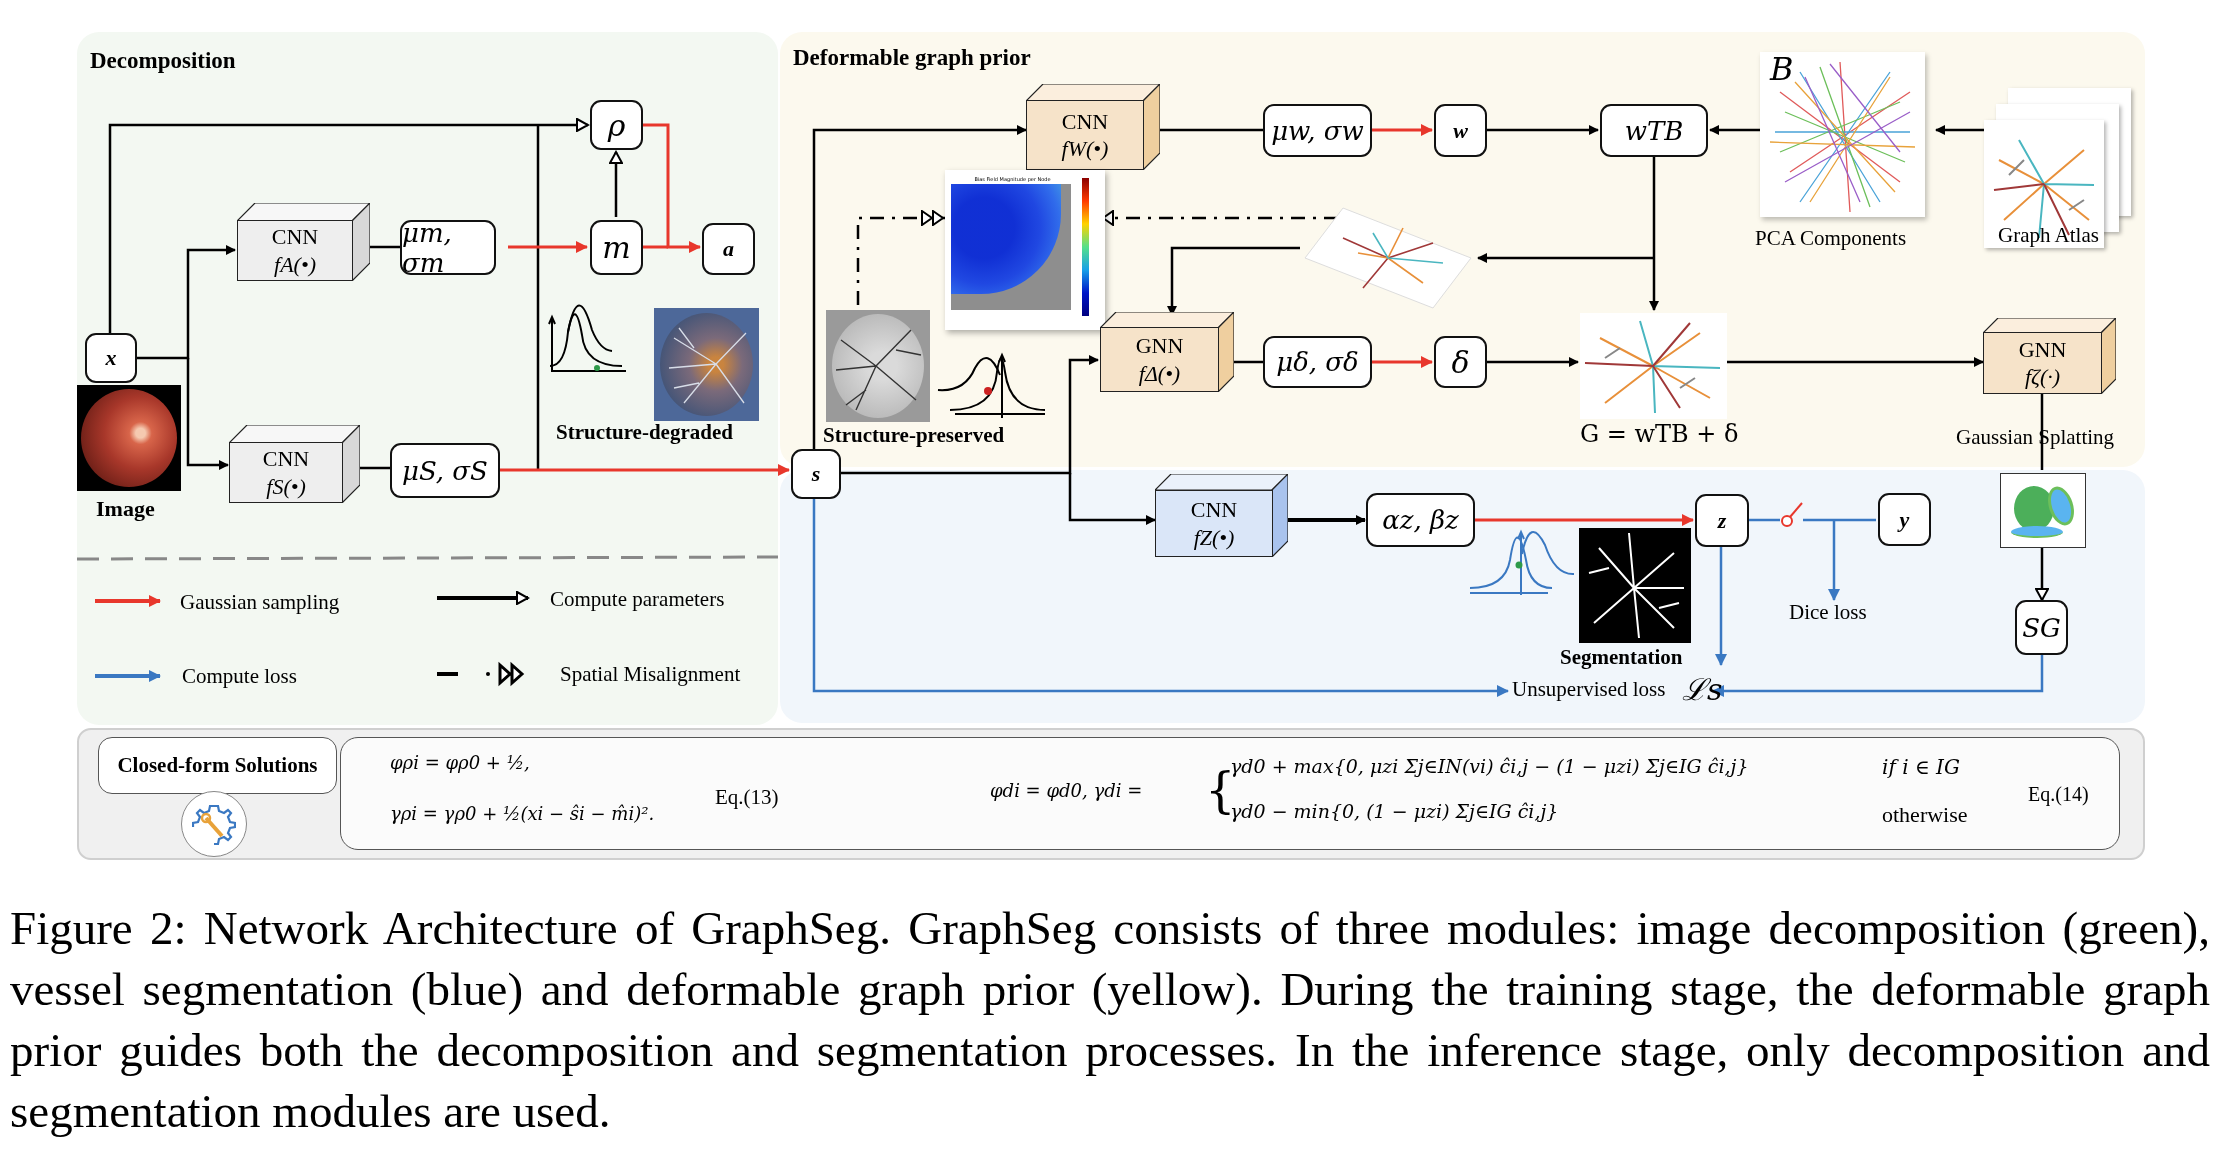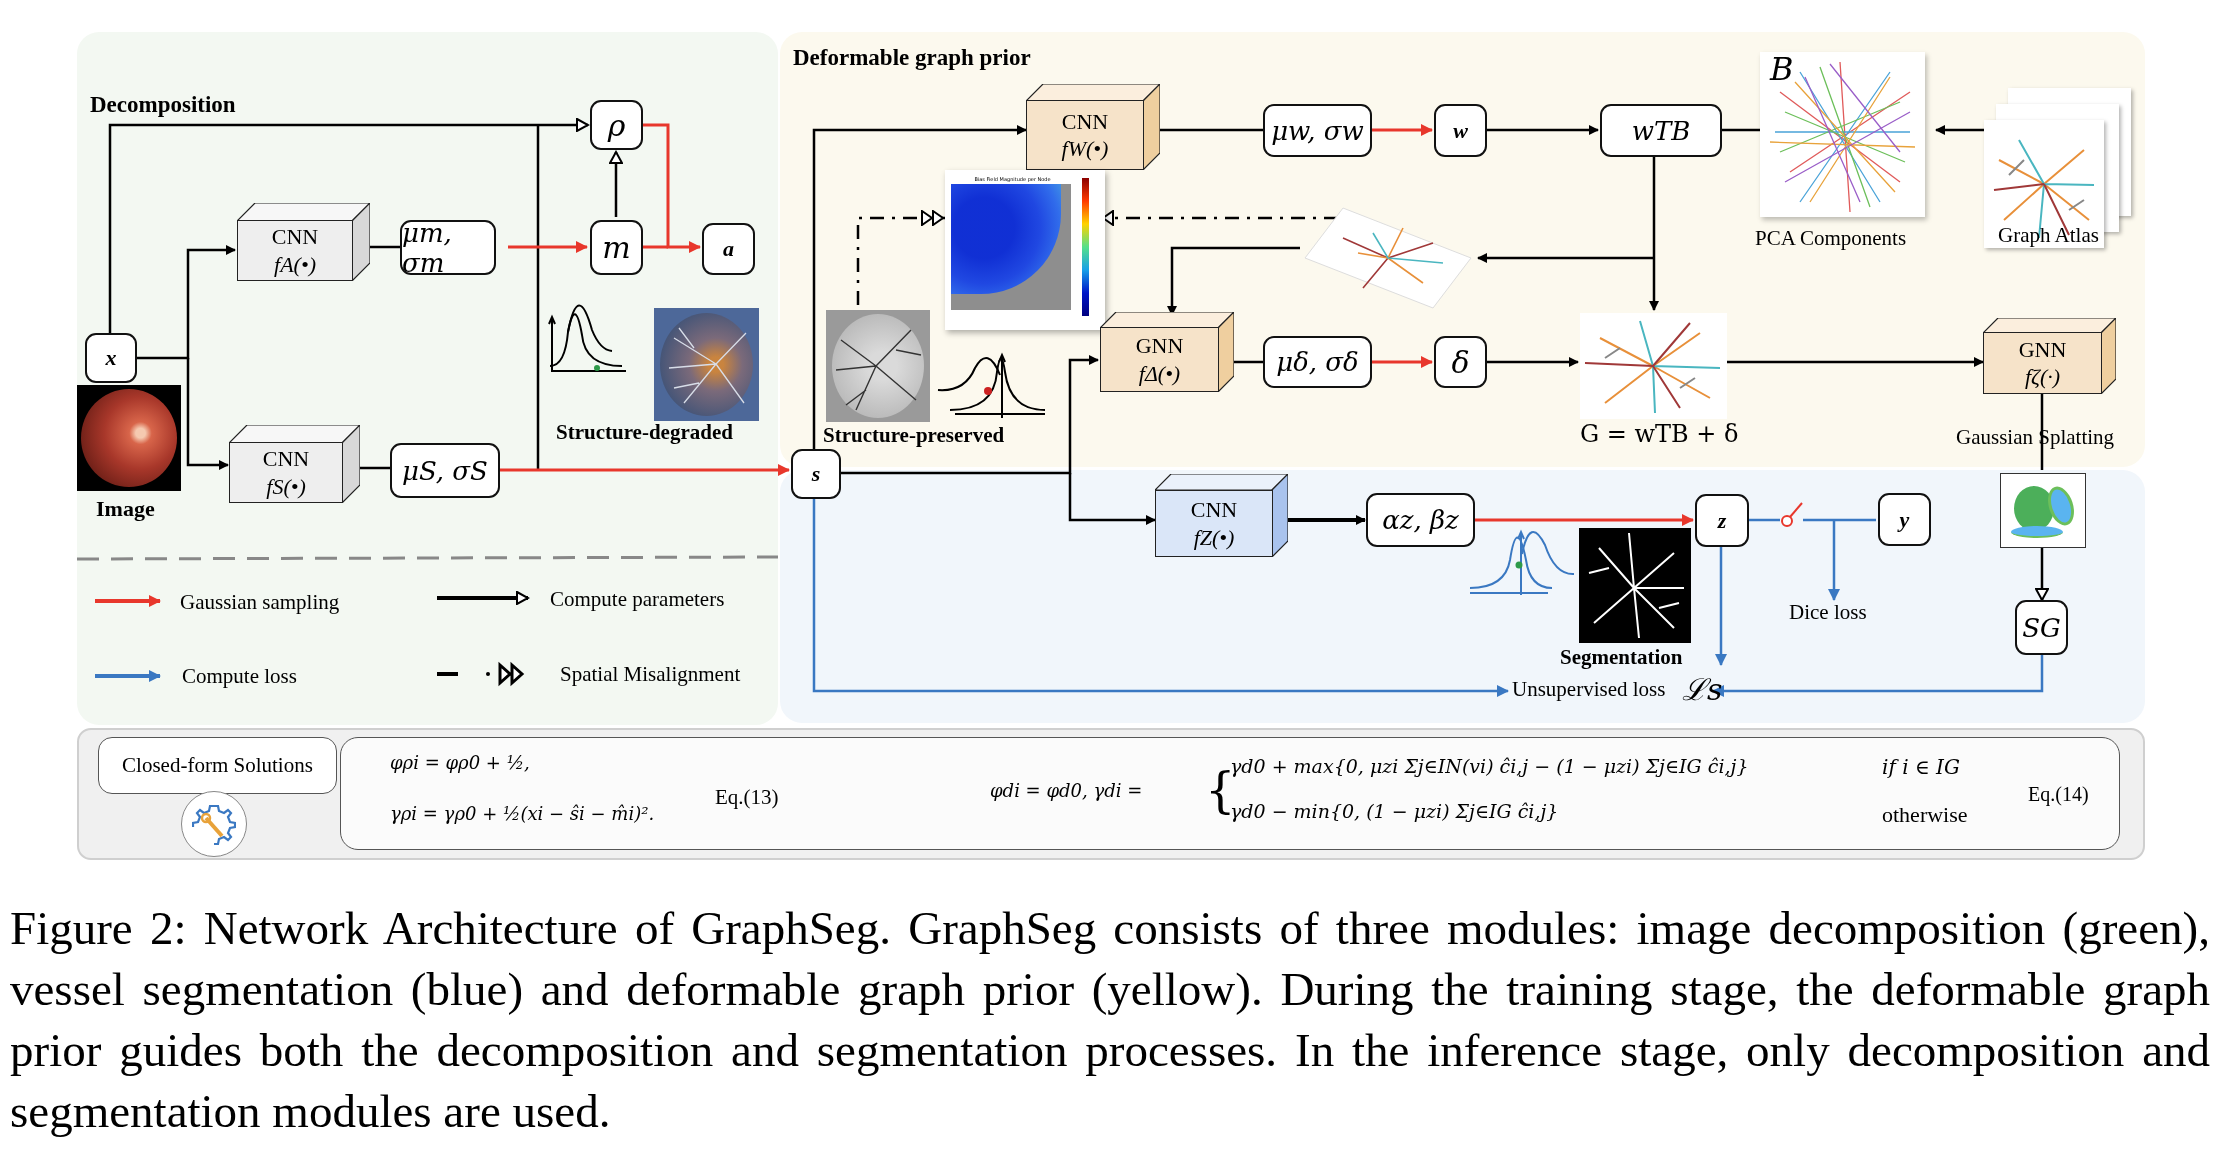--- a/index.html
+++ b/index.html
@@ -31,21 +31,21 @@
   .caption { position:absolute; left:10px; top:898px; width:2200px; font-size:47px; line-height:61px;
              font-family:Liberation Serif, serif; text-align:justify; }
 </style>
 </head>
 <body>
 
 <div class="panel panel-green"></div>
 <div class="panel panel-yellow"></div>
 <div class="panel panel-blue"></div>
 
-<div class="panel-title" style="left:90px;top:48px;margin-top:44px;">Decomposition</div>
+<div class="panel-title" style="left:90px;top:48px;">Decomposition</div>
 <div class="panel-title" style="left:793px;top:45px;">Deformable graph prior</div>
 
 <svg class="wires" width="2214" height="880">
   <defs>
     <marker id="ab" markerWidth="10" markerHeight="10" refX="9" refY="5" orient="auto" markerUnits="userSpaceOnUse">
         <path d="M0,0 L10,5 L0,10 z" fill="#000"></path>
       </marker>
     <marker id="ar" markerWidth="12" markerHeight="12" refX="11" refY="6" orient="auto" markerUnits="userSpaceOnUse">
         <path d="M0,0 L12,6 L0,12 z" fill="#e8372c"></path>
       </marker>
@@ -212,21 +212,21 @@
       <polygon points="0,17 17,0 134,0 117,17" fill="#fbeedd" stroke="#222" stroke-width="1.2"></polygon>
       <polygon points="117,17 134,0 134,69 117,86" fill="#efcf9f" stroke="#222" stroke-width="1.2"></polygon>
     </svg>
   <div class="front" style="width:118px;height:70px;background:#f6e3c9;">
     <span>CNN</span>
     <span class="fn">fW(•)</span>
   </div>
 </div>
 <div class="node" style="left:1263px;top:104px;width:109px;height:53px;font-size:26px;">μw, σw</div>
 <div class="node bold" style="left:1434px;top:104px;width:53px;height:53px;">w</div>
-<div class="node" style="left:1600px;top:104px;width:122px;height:53px;font-size:26px;">wTB</div>
+<div class="node" style="left:1600px;top:104px;width:108px;height:53px;font-size:26px;">wTB</div>
 
 <div class="thumb" style="left:1760px;top:52px;width:165px;height:165px;background:#fff;box-shadow:2px 3px 5px rgba(0,0,0,0.25);">
   <svg width="165" height="165" fill="none" stroke-width="1.3">
     <g stroke="#e05a5a">
         <path d="M20,40 L140,130 M30,120 L150,40 M80,10 L90,160"></path>
       </g>
     <g stroke="#4aa3d8">
         <path d="M15,80 L150,80 M40,20 L120,150 M130,20 L40,150"></path>
       </g>
     <g stroke="#6cbf5a">
@@ -342,21 +342,21 @@
   <svg width="112" height="115" fill="none" stroke="#fff" stroke-width="2">
     <path d="M55,60 L20,20 M55,60 L95,25 M55,60 L15,95 M55,60 L95,100 M55,60 L50,5 M55,60 L105,60 M55,60 L60,110 M30,40 L10,45 M80,80 L100,75"></path>
   </svg>
 </div>
 <div class="lbl b" style="left:1560px;top:645px;font-size:21px;">Segmentation</div>
 <div class="lbl" style="left:1789px;top:600px;font-size:21px;">Dice loss</div>
 <div class="lbl" style="left:1512px;top:677px;font-size:21px;">Unsupervised loss</div>
 <div class="lbl" style="left:1682px;top:668px;font-size:30px;font-style:italic;font-family:'DejaVu Serif',serif;">ℒs</div>
 
 <div class="panel panel-strip"></div>
-<div class="abs" style="left:98px;top:737px;width:239px;height:57px;background:#fff;border:1.5px solid #555;border-radius:14px;box-sizing:border-box;display:flex;align-items:center;justify-content:center;font-weight:normal;font-size:21px;">Closed-form Solutions</div>
+<div class="abs" style="left:98px;top:737px;width:239px;height:57px;background:#fff;border:1.5px solid #555;border-radius:14px;box-sizing:border-box;display:flex;align-items:center;justify-content:center;font-weight:bold;font-size:21px;">Closed-form Solutions</div>
 <div class="abs" style="left:181px;top:791px;width:64px;height:64px;border-radius:50%;background:#fff;border:1px solid #888;display:flex;align-items:center;justify-content:center;">
   <svg width="44" height="44" viewBox="0 0 44 44" fill="none">
     <path d="M22,4 L26,4 L27,9 L32,11 L36,8 L39,11 L36,15 L38,20 L43,21 L43,25 L38,26 L36,31 L39,35 L36,38 L32,35 L27,37 L26,42 L22,42" stroke="#3a78c2" stroke-width="2.2"></path>
     <path d="M22,4 L18,4 L17,9 L12,11 L8,8 L5,11 L8,15 L6,20 L1,21 L1,25" stroke="#3a78c2" stroke-width="2.2"></path>
     <path d="M14,16 L30,34" stroke="#e8a23a" stroke-width="4"></path>
     <circle cx="14" cy="16" r="4" stroke="#e8a23a" stroke-width="2.5"></circle>
   </svg>
 </div>
 <div class="abs" style="left:340px;top:737px;width:1780px;height:113px;background:#fbfbfb;border:1.5px solid #555;border-radius:18px;box-sizing:border-box;"></div>
 <div class="eq" style="left:390px;top:752px;">φρi = φρ0 + ½,</div>

